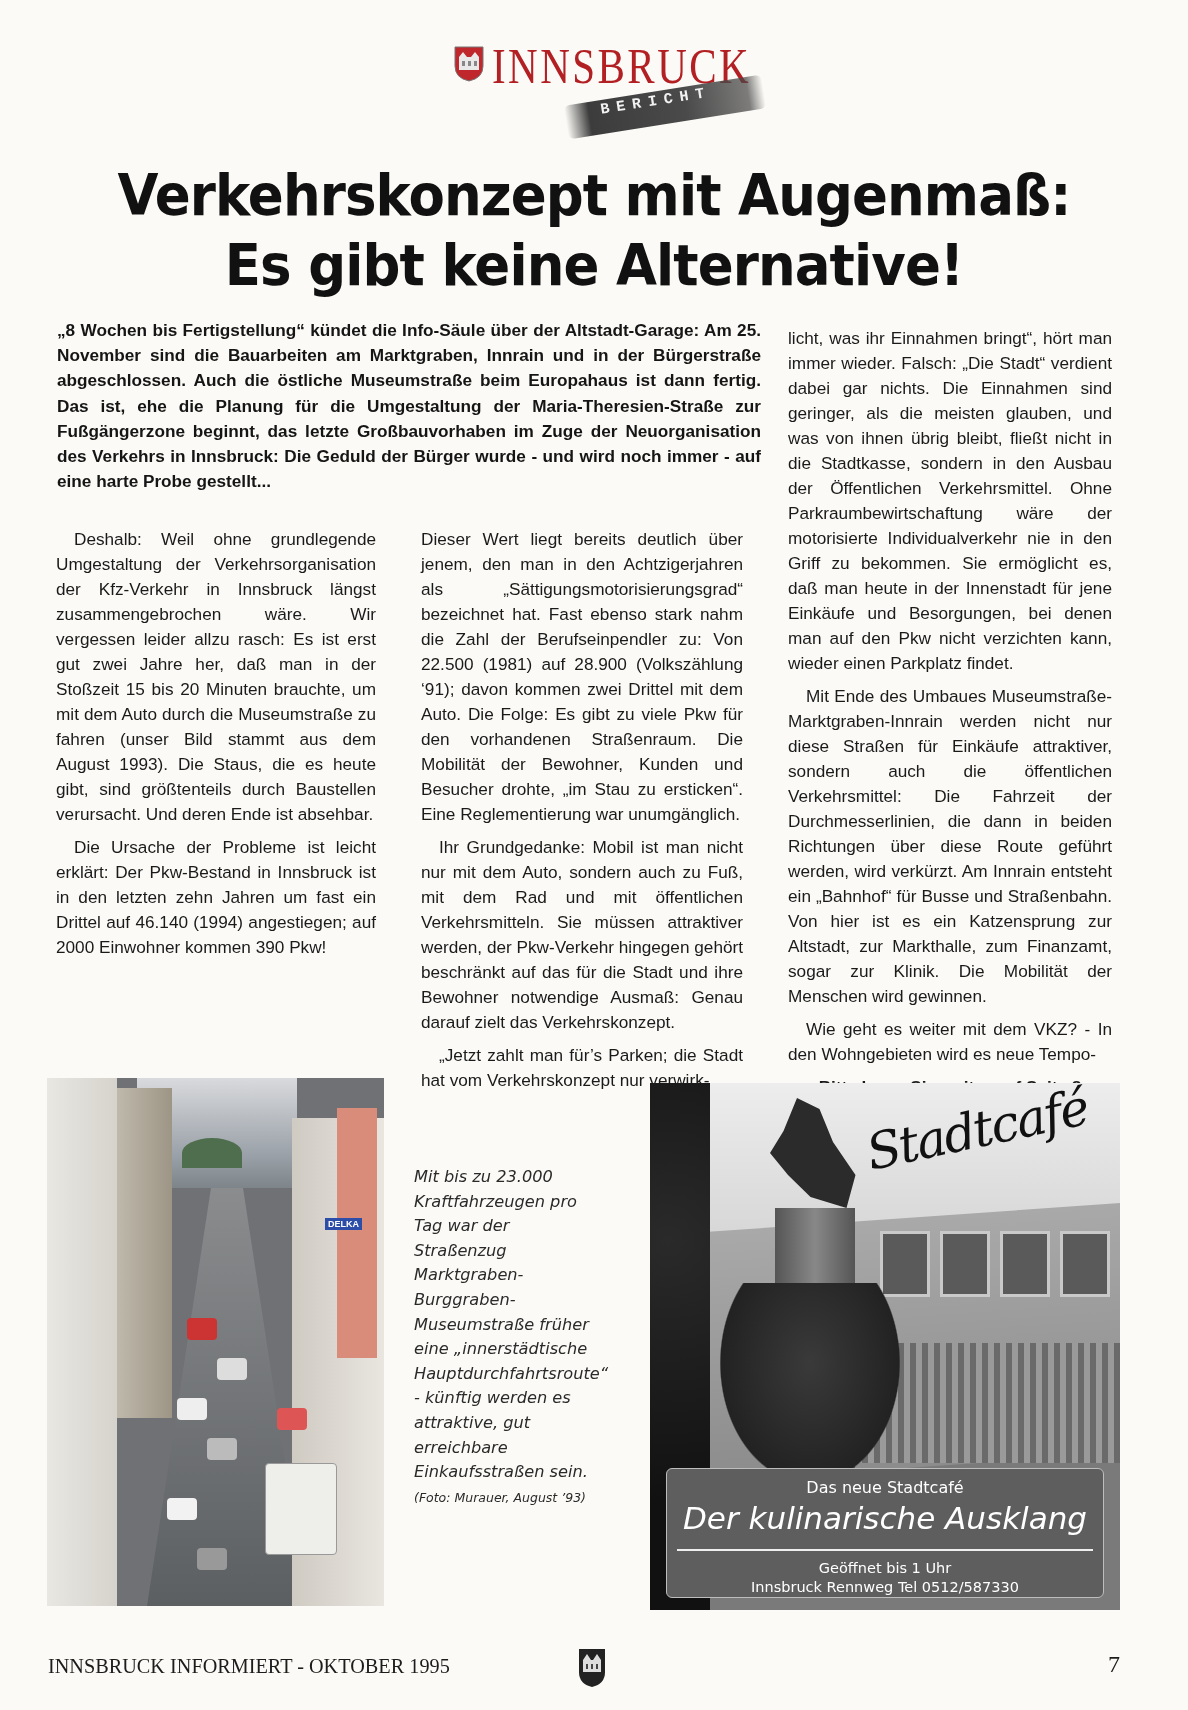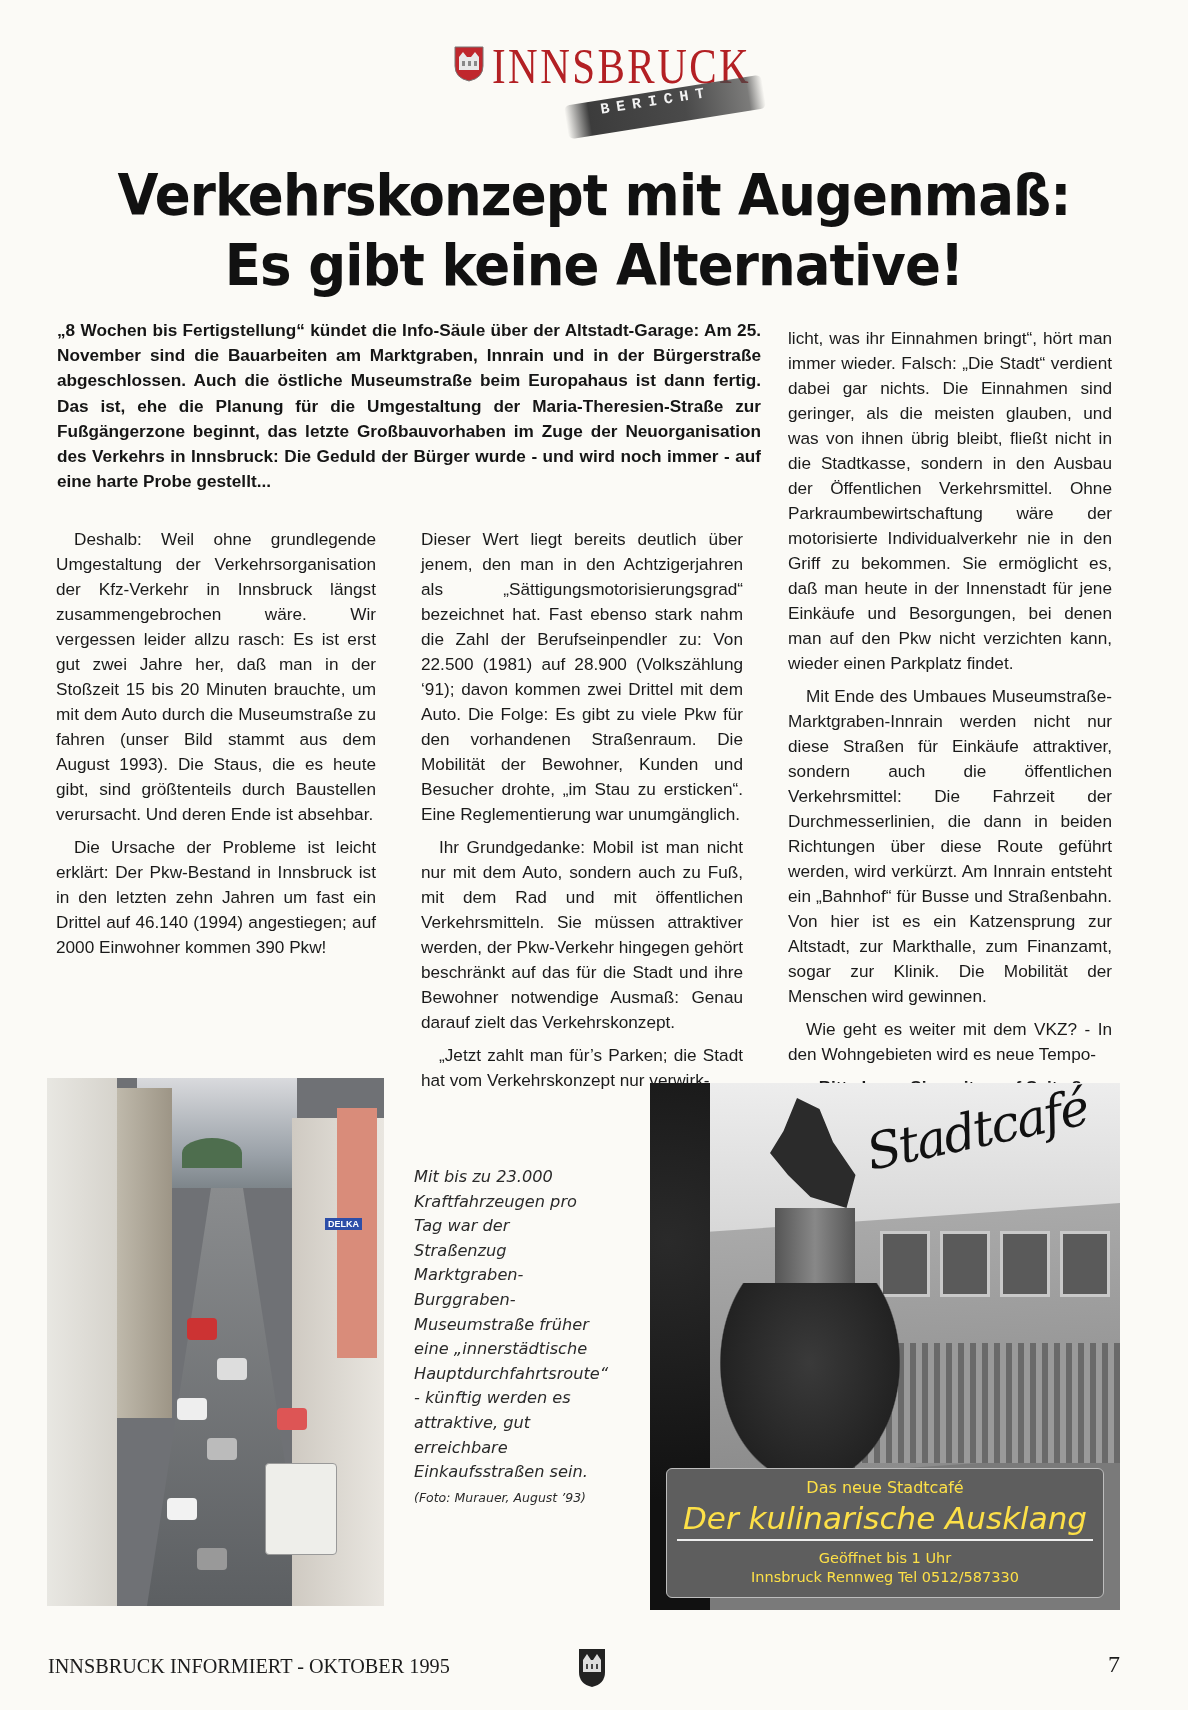--- a/index.html
+++ b/index.html
@@ -42,23 +42,23 @@
   .ad { left:650px; top:1083px; width:470px; height:527px; background:#7a7a7a; overflow:hidden; }
   .ad-sky { position:absolute; left:0; top:0; width:470px; height:200px; background:linear-gradient(180deg,#ededed,#d0d0d0); }
   .ad-tree { position:absolute; left:0; top:0; width:60px; height:527px; background:radial-gradient(circle at 30% 30%,#2a2a2a,#111 70%); }
   .ad-bldg { position:absolute; left:40px; top:120px; width:430px; height:250px; background:linear-gradient(180deg,#a9a9a9,#8c8c8c); transform:skewY(-4deg); transform-origin:right top; }
   .ad-win { position:absolute; top:148px; width:44px; height:60px; background:#5a5a5a; border:3px solid #c9c9c9; }
   .ad-statue { position:absolute; left:120px; top:15px; width:90px; height:110px; background:#2b2b2b; clip-path:polygon(30% 0,55% 10%,70% 40%,95% 70%,85% 100%,45% 90%,20% 70%,0 50%,15% 30%); }
   .ad-pedestal { position:absolute; left:125px; top:125px; width:80px; height:260px; background:linear-gradient(90deg,#555,#888,#555); }
   .ad-fountain { position:absolute; left:70px; top:200px; width:180px; height:200px; background:radial-gradient(ellipse at 50% 40%,#3a3a3a,#222 70%,transparent 71%); }
   .ad-terrace { position:absolute; left:200px; top:260px; width:270px; height:120px; background:repeating-linear-gradient(90deg,#6a6a6a 0 6px,#9a9a9a 6px 12px); }
   .ad-logo { position:absolute; left:215px; top:18px; font-family:"DejaVu Serif", serif; font-style:italic; font-size:50px; color:#111; transform:rotate(-12deg); letter-spacing:-2px; }
-  .ad-box { position:absolute; left:16px; top:385px; width:436px; height:128px; background:#5e5e5e; border:1px solid #bdbdbd; border-radius:6px; text-align:center; color:#fde047; font-family:"DejaVu Sans", sans-serif; }
+  .ad-box { position:absolute; left:16px; top:385px; width:436px; height:128px; background:#5e5e5e; border:1px solid #bdbdbd; border-radius:6px; text-align:center; color:#ffffff; font-family:"DejaVu Sans", sans-serif; }
   .ad-l1 { font-size:16px; margin-top:8px; line-height:22px; }
-  .ad-l2 { font-size:31px; font-style:italic; line-height:38px; border-bottom:2px solid #eee; margin:0 10px; padding-bottom:2px; }
+  .ad-l2 { font-size:31px; font-style:italic; line-height:38px; border-bottom:2px solid #eee; margin:0 10px; padding-bottom:12px; }
   .ad-l3 { font-size:14.5px; line-height:19px; margin-top:8px; }
   .ad-l4 { font-size:14.5px; line-height:19px; }
   
   .footer-left { left:48px; top:1653px; font-family:"Liberation Serif", serif; font-size:22px; color:#1c1c1c; letter-spacing:0px; transform:scaleX(0.92); transform-origin:left top; }
   .footer-crest { left:578px; top:1648px; width:28px; height:40px; }
   .footer-page { left:1108px; top:1651px; font-family:"Liberation Serif", serif; font-size:24px; color:#1c1c1c; }
 </style>
 </head>
 <body>
 

